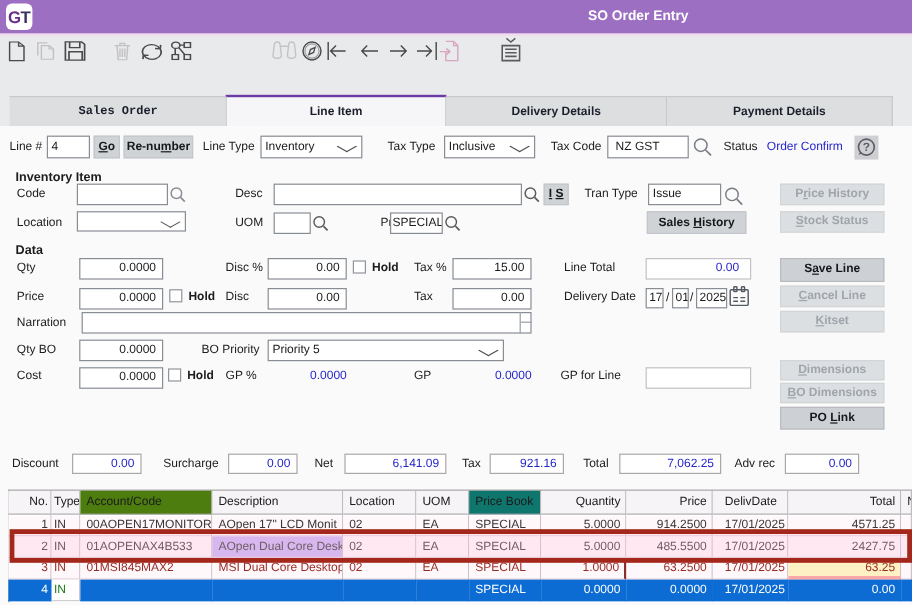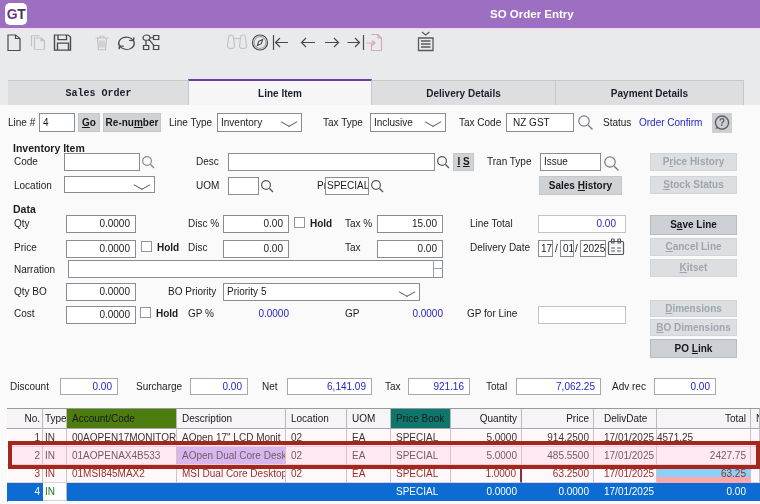--- a/index.html
+++ b/index.html
@@ -251,21 +251,21 @@
 <div class="hcell" style="left:7px;top:429px;width:36px;height:18px;line-height:18px;text-align:right;padding-right:2px;background:#fff;color:#262626;border-right:1px solid #c6c2c6;border-bottom:1px solid #e0d2da;">1</div>
 <div class="hcell" style="left:43px;top:429px;width:24px;height:18px;line-height:18px;padding-left:2px;background:#fff;color:#262626;border-right:1px solid #c6c2c6;border-bottom:1px solid #e0d2da;">IN</div>
 <div class="hcell" style="left:67px;top:429px;width:110px;height:18px;line-height:18px;padding-left:5px;background:#fff;color:#262626;border-right:1px solid #c6c2c6;border-bottom:1px solid #e0d2da;">00AOPEN17MONITOR</div>
 <div class="hcell" style="left:177px;top:429px;width:109px;height:18px;line-height:18px;padding-left:5px;background:#fff;color:#262626;border-right:1px solid #c6c2c6;border-bottom:1px solid #e0d2da;">AOpen 17" LCD Monit</div>
 <div class="hcell" style="left:286px;top:429px;width:61px;height:18px;line-height:18px;padding-left:5px;background:#fff;color:#262626;border-right:1px solid #c6c2c6;border-bottom:1px solid #e0d2da;">02</div>
 <div class="hcell" style="left:347px;top:429px;width:44px;height:18px;line-height:18px;padding-left:5px;background:#fff;color:#262626;border-right:1px solid #c6c2c6;border-bottom:1px solid #e0d2da;">EA</div>
 <div class="hcell" style="left:391px;top:429px;width:60px;height:18px;line-height:18px;padding-left:5px;background:#fff;color:#262626;border-right:1px solid #c6c2c6;border-bottom:1px solid #e0d2da;">SPECIAL</div>
 <div class="hcell" style="left:451px;top:429px;width:71px;height:18px;line-height:18px;text-align:right;padding-right:4px;background:#fff;color:#262626;border-right:1px solid #c6c2c6;border-bottom:1px solid #e0d2da;">5.0000</div>
 <div class="hcell" style="left:522px;top:429px;width:72px;height:18px;line-height:18px;text-align:right;padding-right:4px;background:#fff;color:#262626;border-right:1px solid #c6c2c6;border-bottom:1px solid #e0d2da;">914.2500</div>
 <div class="hcell" style="left:594px;top:429px;width:63px;height:18px;line-height:18px;padding-left:10px;background:#fff;color:#262626;border-right:1px solid #c6c2c6;border-bottom:1px solid #e0d2da;">17/01/2025</div>
-<div class="hcell" style="left:657px;top:429px;width:94px;height:18px;line-height:18px;text-align:left;padding-right:4px;background:#fff;color:#262626;border-right:1px solid #c6c2c6;border-bottom:1px solid #e0d2da;">4571.25</div>
+<div class="hcell" style="left:657px;top:429px;width:94px;height:18px;line-height:18px;text-align:right;padding-right:4px;background:#fff;color:#262626;border-right:1px solid #c6c2c6;border-bottom:1px solid #e0d2da;">4571.25</div>
 <div class="hcell" style="left:751px;top:429px;width:9px;height:18px;line-height:18px;padding-left:5px;background:#fff;color:#262626;border-right:1px solid #c6c2c6;border-bottom:1px solid #e0d2da;"></div>
 <div class="hcell" style="left:7px;top:447px;width:36px;height:18px;line-height:18px;text-align:right;padding-right:2px;background:#fff;color:#262626;border-right:1px solid #c6c2c6;border-bottom:1px solid #e0d2da;">2</div>
 <div class="hcell" style="left:43px;top:447px;width:24px;height:18px;line-height:18px;padding-left:2px;background:#fff;color:#262626;border-right:1px solid #c6c2c6;border-bottom:1px solid #e0d2da;">IN</div>
 <div class="hcell" style="left:67px;top:447px;width:110px;height:18px;line-height:18px;padding-left:5px;background:#fff;color:#262626;border-right:1px solid #c6c2c6;border-bottom:1px solid #e0d2da;">01AOPENAX4B533</div>
 <div class="hcell" style="left:177px;top:447px;width:109px;height:18px;line-height:18px;padding-left:5px;background:#c4b5fd;color:#262626;border-right:1px solid #c6c2c6;border-bottom:1px solid #e0d2da;">AOpen Dual Core Desk</div>
 <div class="hcell" style="left:286px;top:447px;width:61px;height:18px;line-height:18px;padding-left:5px;background:#fff;color:#262626;border-right:1px solid #c6c2c6;border-bottom:1px solid #e0d2da;">02</div>
 <div class="hcell" style="left:347px;top:447px;width:44px;height:18px;line-height:18px;padding-left:5px;background:#fff;color:#262626;border-right:1px solid #c6c2c6;border-bottom:1px solid #e0d2da;">EA</div>
 <div class="hcell" style="left:391px;top:447px;width:60px;height:18px;line-height:18px;padding-left:5px;background:#fff;color:#262626;border-right:1px solid #c6c2c6;border-bottom:1px solid #e0d2da;">SPECIAL</div>
 <div class="hcell" style="left:451px;top:447px;width:71px;height:18px;line-height:18px;text-align:right;padding-right:4px;background:#fff;color:#262626;border-right:1px solid #c6c2c6;border-bottom:1px solid #e0d2da;">5.0000</div>
 <div class="hcell" style="left:522px;top:447px;width:72px;height:18px;line-height:18px;text-align:right;padding-right:4px;background:#fff;color:#262626;border-right:1px solid #c6c2c6;border-bottom:1px solid #e0d2da;">485.5500</div>
@@ -275,21 +275,21 @@
 <div class="hcell" style="left:7px;top:465px;width:36px;height:18px;line-height:18px;text-align:right;padding-right:2px;background:#fff;color:#8b1a10;border-right:1px solid #c6c2c6;border-bottom:1px solid #e0d2da;">3</div>
 <div class="hcell" style="left:43px;top:465px;width:24px;height:18px;line-height:18px;padding-left:2px;background:#fff;color:#8b1a10;border-right:1px solid #c6c2c6;border-bottom:1px solid #e0d2da;">IN</div>
 <div class="hcell" style="left:67px;top:465px;width:110px;height:18px;line-height:18px;padding-left:5px;background:#fff;color:#8b1a10;border-right:1px solid #c6c2c6;border-bottom:1px solid #e0d2da;">01MSI845MAX2</div>
 <div class="hcell" style="left:177px;top:465px;width:109px;height:18px;line-height:18px;padding-left:5px;background:#fff;color:#8b1a10;border-right:1px solid #c6c2c6;border-bottom:1px solid #e0d2da;">MSI Dual Core Desktop</div>
 <div class="hcell" style="left:286px;top:465px;width:61px;height:18px;line-height:18px;padding-left:5px;background:#fff;color:#8b1a10;border-right:1px solid #c6c2c6;border-bottom:1px solid #e0d2da;">02</div>
 <div class="hcell" style="left:347px;top:465px;width:44px;height:18px;line-height:18px;padding-left:5px;background:#fff;color:#8b1a10;border-right:1px solid #c6c2c6;border-bottom:1px solid #e0d2da;">EA</div>
 <div class="hcell" style="left:391px;top:465px;width:60px;height:18px;line-height:18px;padding-left:5px;background:#fff;color:#8b1a10;border-right:1px solid #c6c2c6;border-bottom:1px solid #e0d2da;">SPECIAL</div>
 <div class="hcell" style="left:451px;top:465px;width:71px;height:18px;line-height:18px;text-align:right;padding-right:4px;background:#fff;color:#8b1a10;border-right:2px solid #7f1d1d;border-bottom:1px solid #e0d2da;">1.0000</div>
 <div class="hcell" style="left:522px;top:465px;width:72px;height:18px;line-height:18px;text-align:right;padding-right:4px;background:#fff;color:#8b1a10;border-right:1px solid #c6c2c6;border-bottom:1px solid #e0d2da;">63.2500</div>
 <div class="hcell" style="left:594px;top:465px;width:63px;height:18px;line-height:18px;padding-left:10px;background:#fff;color:#8b1a10;border-right:1px solid #c6c2c6;border-bottom:1px solid #e0d2da;">17/01/2025</div>
-<div class="hcell" style="left:657px;top:465px;width:94px;height:18px;line-height:18px;text-align:right;padding-right:4px;background:#7dd3fc;color:#8b1a10;border-right:1px solid #c6c2c6;border-bottom:6px solid #fca5a5;">63.25</div>
+<div class="hcell" style="left:657px;top:465px;width:94px;height:18px;line-height:18px;text-align:right;padding-right:4px;background:#fef9c3;color:#8b1a10;border-right:1px solid #c6c2c6;border-bottom:3px solid #fca5a5;">63.25</div>
 <div class="hcell" style="left:751px;top:465px;width:9px;height:18px;line-height:18px;padding-left:5px;background:#fff;color:#8b1a10;border-right:1px solid #c6c2c6;border-bottom:1px solid #e0d2da;"></div>
 <div class="hcell" style="left:7px;top:483px;width:36px;height:18px;line-height:18px;text-align:right;padding-right:2px;background:#0c6cd4;color:#fff;border-right:1px solid #0c6cd4;border-bottom:1px solid #0c6cd4;">4</div>
 <div class="hcell" style="left:43px;top:483px;width:24px;height:18px;line-height:18px;padding-left:2px;background:#fff;color:#1a7a1a;border-right:1px solid #bcb8bc;border-bottom:1px solid #d0ccd0;">IN</div>
 <div class="hcell" style="left:67px;top:483px;width:110px;height:18px;line-height:18px;padding-left:5px;background:#0c6cd4;color:#fff;border-right:1px solid #0c6cd4;border-bottom:1px solid #0c6cd4;"></div>
 <div class="hcell" style="left:177px;top:483px;width:109px;height:18px;line-height:18px;padding-left:5px;background:#0c6cd4;color:#fff;border-right:1px solid #0c6cd4;border-bottom:1px solid #0c6cd4;"></div>
 <div class="hcell" style="left:286px;top:483px;width:61px;height:18px;line-height:18px;padding-left:5px;background:#0c6cd4;color:#fff;border-right:1px solid #0c6cd4;border-bottom:1px solid #0c6cd4;"></div>
 <div class="hcell" style="left:347px;top:483px;width:44px;height:18px;line-height:18px;padding-left:5px;background:#0c6cd4;color:#fff;border-right:1px solid #0c6cd4;border-bottom:1px solid #0c6cd4;"></div>
 <div class="hcell" style="left:391px;top:483px;width:60px;height:18px;line-height:18px;padding-left:5px;background:#0c6cd4;color:#fff;border-right:1px solid #0c6cd4;border-bottom:1px solid #0c6cd4;">SPECIAL</div>
 <div class="hcell" style="left:451px;top:483px;width:71px;height:18px;line-height:18px;text-align:right;padding-right:4px;background:#0c6cd4;color:#fff;border-right:1px solid #0c6cd4;border-bottom:1px solid #0c6cd4;">0.0000</div>
 <div class="hcell" style="left:522px;top:483px;width:72px;height:18px;line-height:18px;text-align:right;padding-right:4px;background:#0c6cd4;color:#fff;border-right:1px solid #0c6cd4;border-bottom:1px solid #0c6cd4;">0.0000</div>

